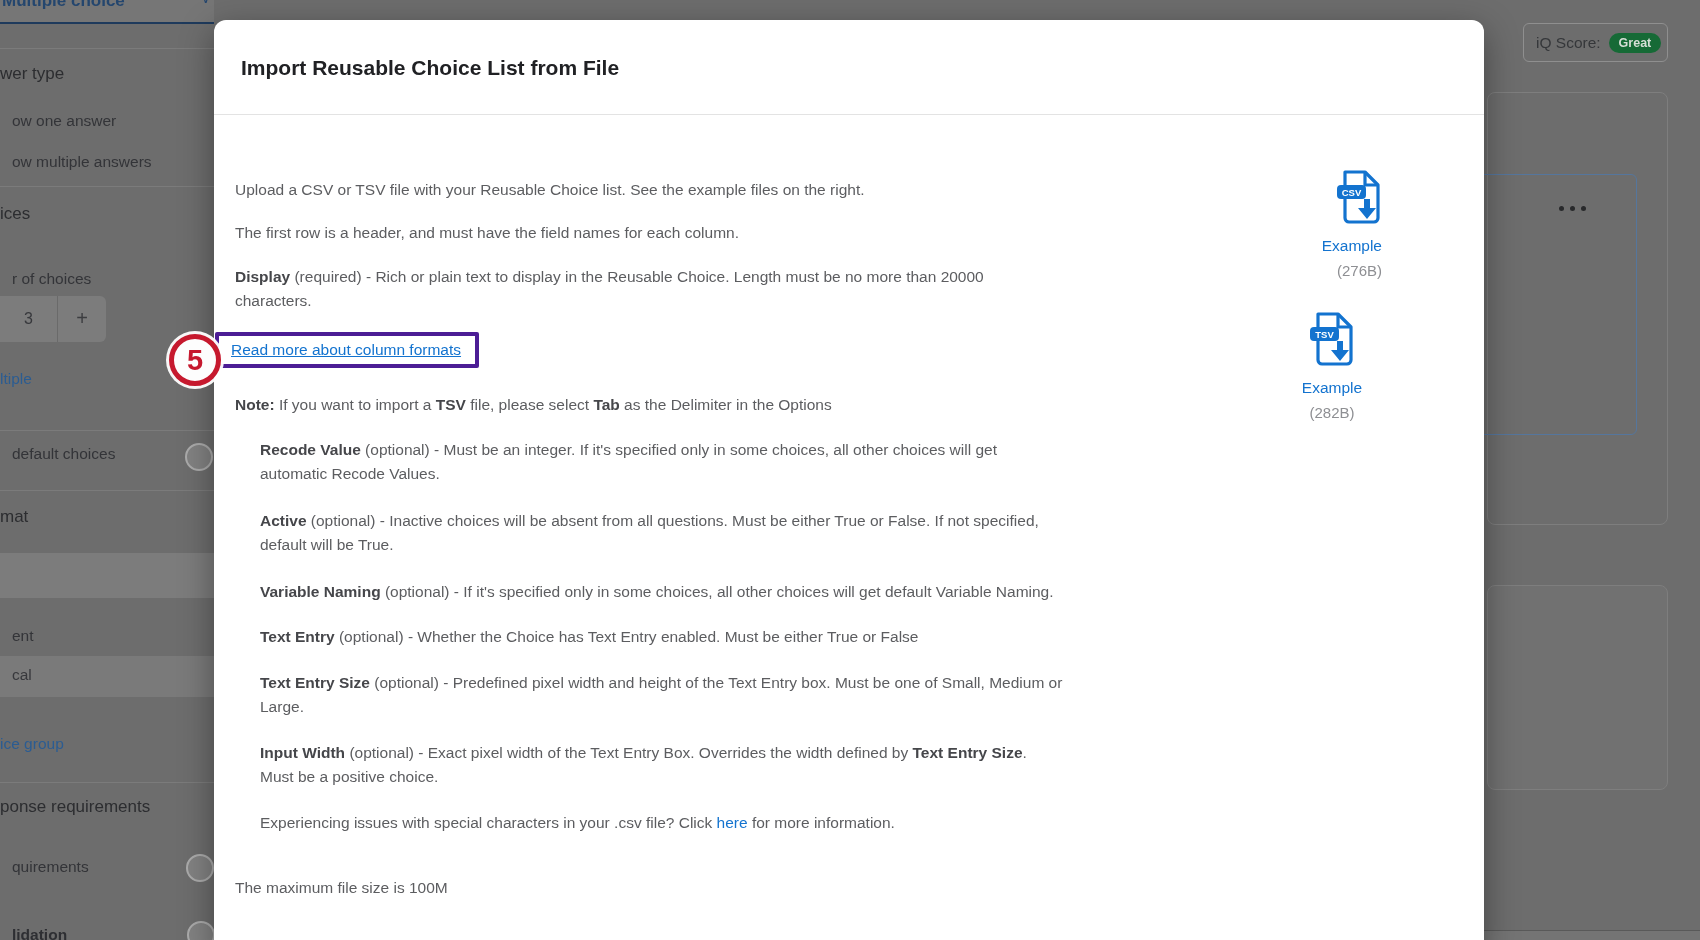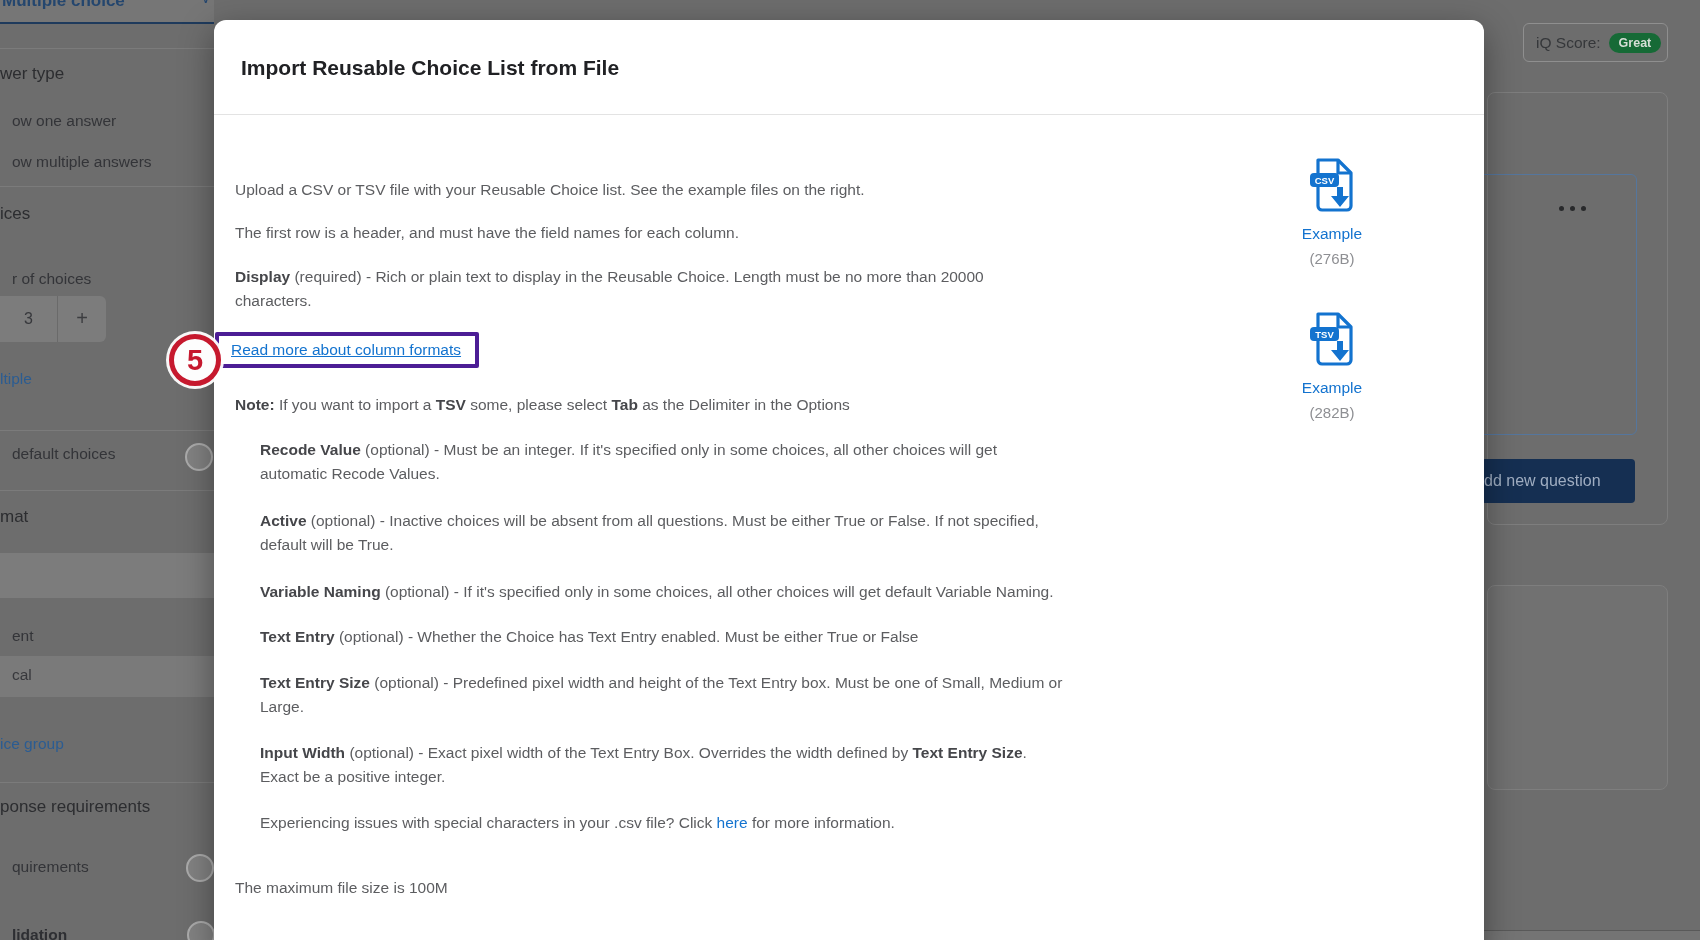--- a/index.html
+++ b/index.html
@@ -97,44 +97,43 @@
     <span class="iq-label">iQ Score:</span>
     <span class="iq-pill">Great</span>
   </div>
   <div class="bg-el panelA"></div>
   <div class="bg-el qbox"></div>
   <div class="bg-el dots">
       <i></i>
       <i></i>
       <i></i>
     </div>
-  <div class="bg-el add-btn">dd new question</div>
   <div class="bg-el panelB"></div>
   <div class="bg-el bottom-strip"></div>
 
   <div class="modal">
     <div class="modal-header">
       <div class="modal-title">Import Reusable Choice List from File</div>
     </div>
     <div id="modal-paragraphs">
         <div class="para" style="top: 158px; left: 21px; text-align: right;"><span>Upload a CSV or TSV file with your Reusable Choice list. See the example files on the right.</span></div>
         <div class="para" style="top: 201px; left: 21px;"><span>The first row is a header, and must have the field names for each column.</span></div>
         <div class="para" style="top: 245px; left: 21px;"><span class="b">Display</span><span> (required) - Rich or plain text to display in the Reusable Choice. Length must be no more than 20000</span><br><span>characters.</span></div>
-        <div class="para" style="top: 373px; left: 21px;"><span class="b">Note:</span><span> If you want to import a </span><span class="b">TSV</span><span> some, please select </span><span class="b">Tab</span><span> as the Delimiter in the Options</span></div>
+        <div class="para" style="top: 373px; left: 21px;"><span class="b">Note:</span><span> If you want to import a </span><span class="b">TSV</span><span> file, please select </span><span class="b">Tab</span><span> as the Delimiter in the Options</span></div>
         <div class="para" style="top: 418px; left: 46px;"><span class="b">Recode Value</span><span> (optional) - Must be an integer. If it's specified only in some choices, all other choices will get</span><br><span>automatic Recode Values.</span></div>
         <div class="para" style="top: 489px; left: 46px;"><span class="b">Active</span><span> (optional) - Inactive choices will be absent from all questions. Must be either True or False. If not specified,</span><br><span>default will be True.</span></div>
         <div class="para" style="top: 560px; left: 46px;"><span class="b">Variable Naming</span><span> (optional) - If it's specified only in some choices, all other choices will get default Variable Naming.</span></div>
         <div class="para" style="top: 605px; left: 46px;"><span class="b">Text Entry</span><span> (optional) - Whether the Choice has Text Entry enabled. Must be either True or False</span></div>
         <div class="para" style="top: 651px; left: 46px;"><span class="b">Text Entry Size</span><span> (optional) - Predefined pixel width and height of the Text Entry box. Must be one of Small, Medium or</span><br><span>Large.</span></div>
-        <div class="para" style="top: 721px; left: 46px;"><span class="b">Input Width</span><span> (optional) - Exact pixel width of the Text Entry Box. Overrides the width defined by </span><span class="b">Text Entry Size</span><span>.</span><br><span>Exact be a positive integer.</span></div>
+        <div class="para" style="top: 721px; left: 46px;"><span class="b">Input Width</span><span> (optional) - Exact pixel width of the Text Entry Box. Overrides the width defined by </span><span class="b">Text Entry Size</span><span>.</span><br><span>Must be a positive choice.</span></div>
         <div class="para" style="top: 791px; left: 46px;"><span>Experiencing issues with special characters in your .csv file? Click </span><span class="lnk">here</span><span> for more information.</span></div>
         <div class="para" style="top: 856px; left: 21px;"><span>The maximum file size is 100M</span></div>
       </div>
     <div id="example-files">
-        <div class="example-block" style="top: 136px;"><span><svg width="46" height="56" viewBox="0 0 46 56">
+        <div class="example-block" style="top: 148px; text-align: right;"><span><svg width="46" height="56" viewBox="0 0 46 56">
               <path d="M9 4 h20 l13 13 v33 a4 4 0 0 1 -4 4 H13 a4 4 0 0 1 -4 -4 z" fill="#ffffff" stroke="#1373cf" stroke-width="3.2" stroke-linejoin="round"></path>
               <path d="M29 4 v13 h13" fill="none" stroke="#1373cf" stroke-width="3.2" stroke-linejoin="round"></path>
               <rect x="1" y="17" width="29" height="14" rx="4" fill="#1373cf"></rect>
               <text x="15.5" y="27.5" font-size="9.5" fill="#ffffff" text-anchor="middle" font-family="Liberation Sans, sans-serif" font-weight="bold">CSV</text>
               <path d="M28 31 v9 h-6 l9 11 9 -11 h-6 v-9 z" fill="#1373cf"></path>
             </svg></span><span class="example-link">Example</span><span class="example-size">(276B)</span></div>
         <div class="example-block" style="top: 290px;"><span><svg width="46" height="56" viewBox="0 0 46 56">
               <path d="M9 4 h20 l13 13 v33 a4 4 0 0 1 -4 4 H13 a4 4 0 0 1 -4 -4 z" fill="#ffffff" stroke="#1373cf" stroke-width="3.2" stroke-linejoin="round"></path>
               <path d="M29 4 v13 h13" fill="none" stroke="#1373cf" stroke-width="3.2" stroke-linejoin="round"></path>
               <rect x="1" y="17" width="29" height="14" rx="4" fill="#1373cf"></rect>

